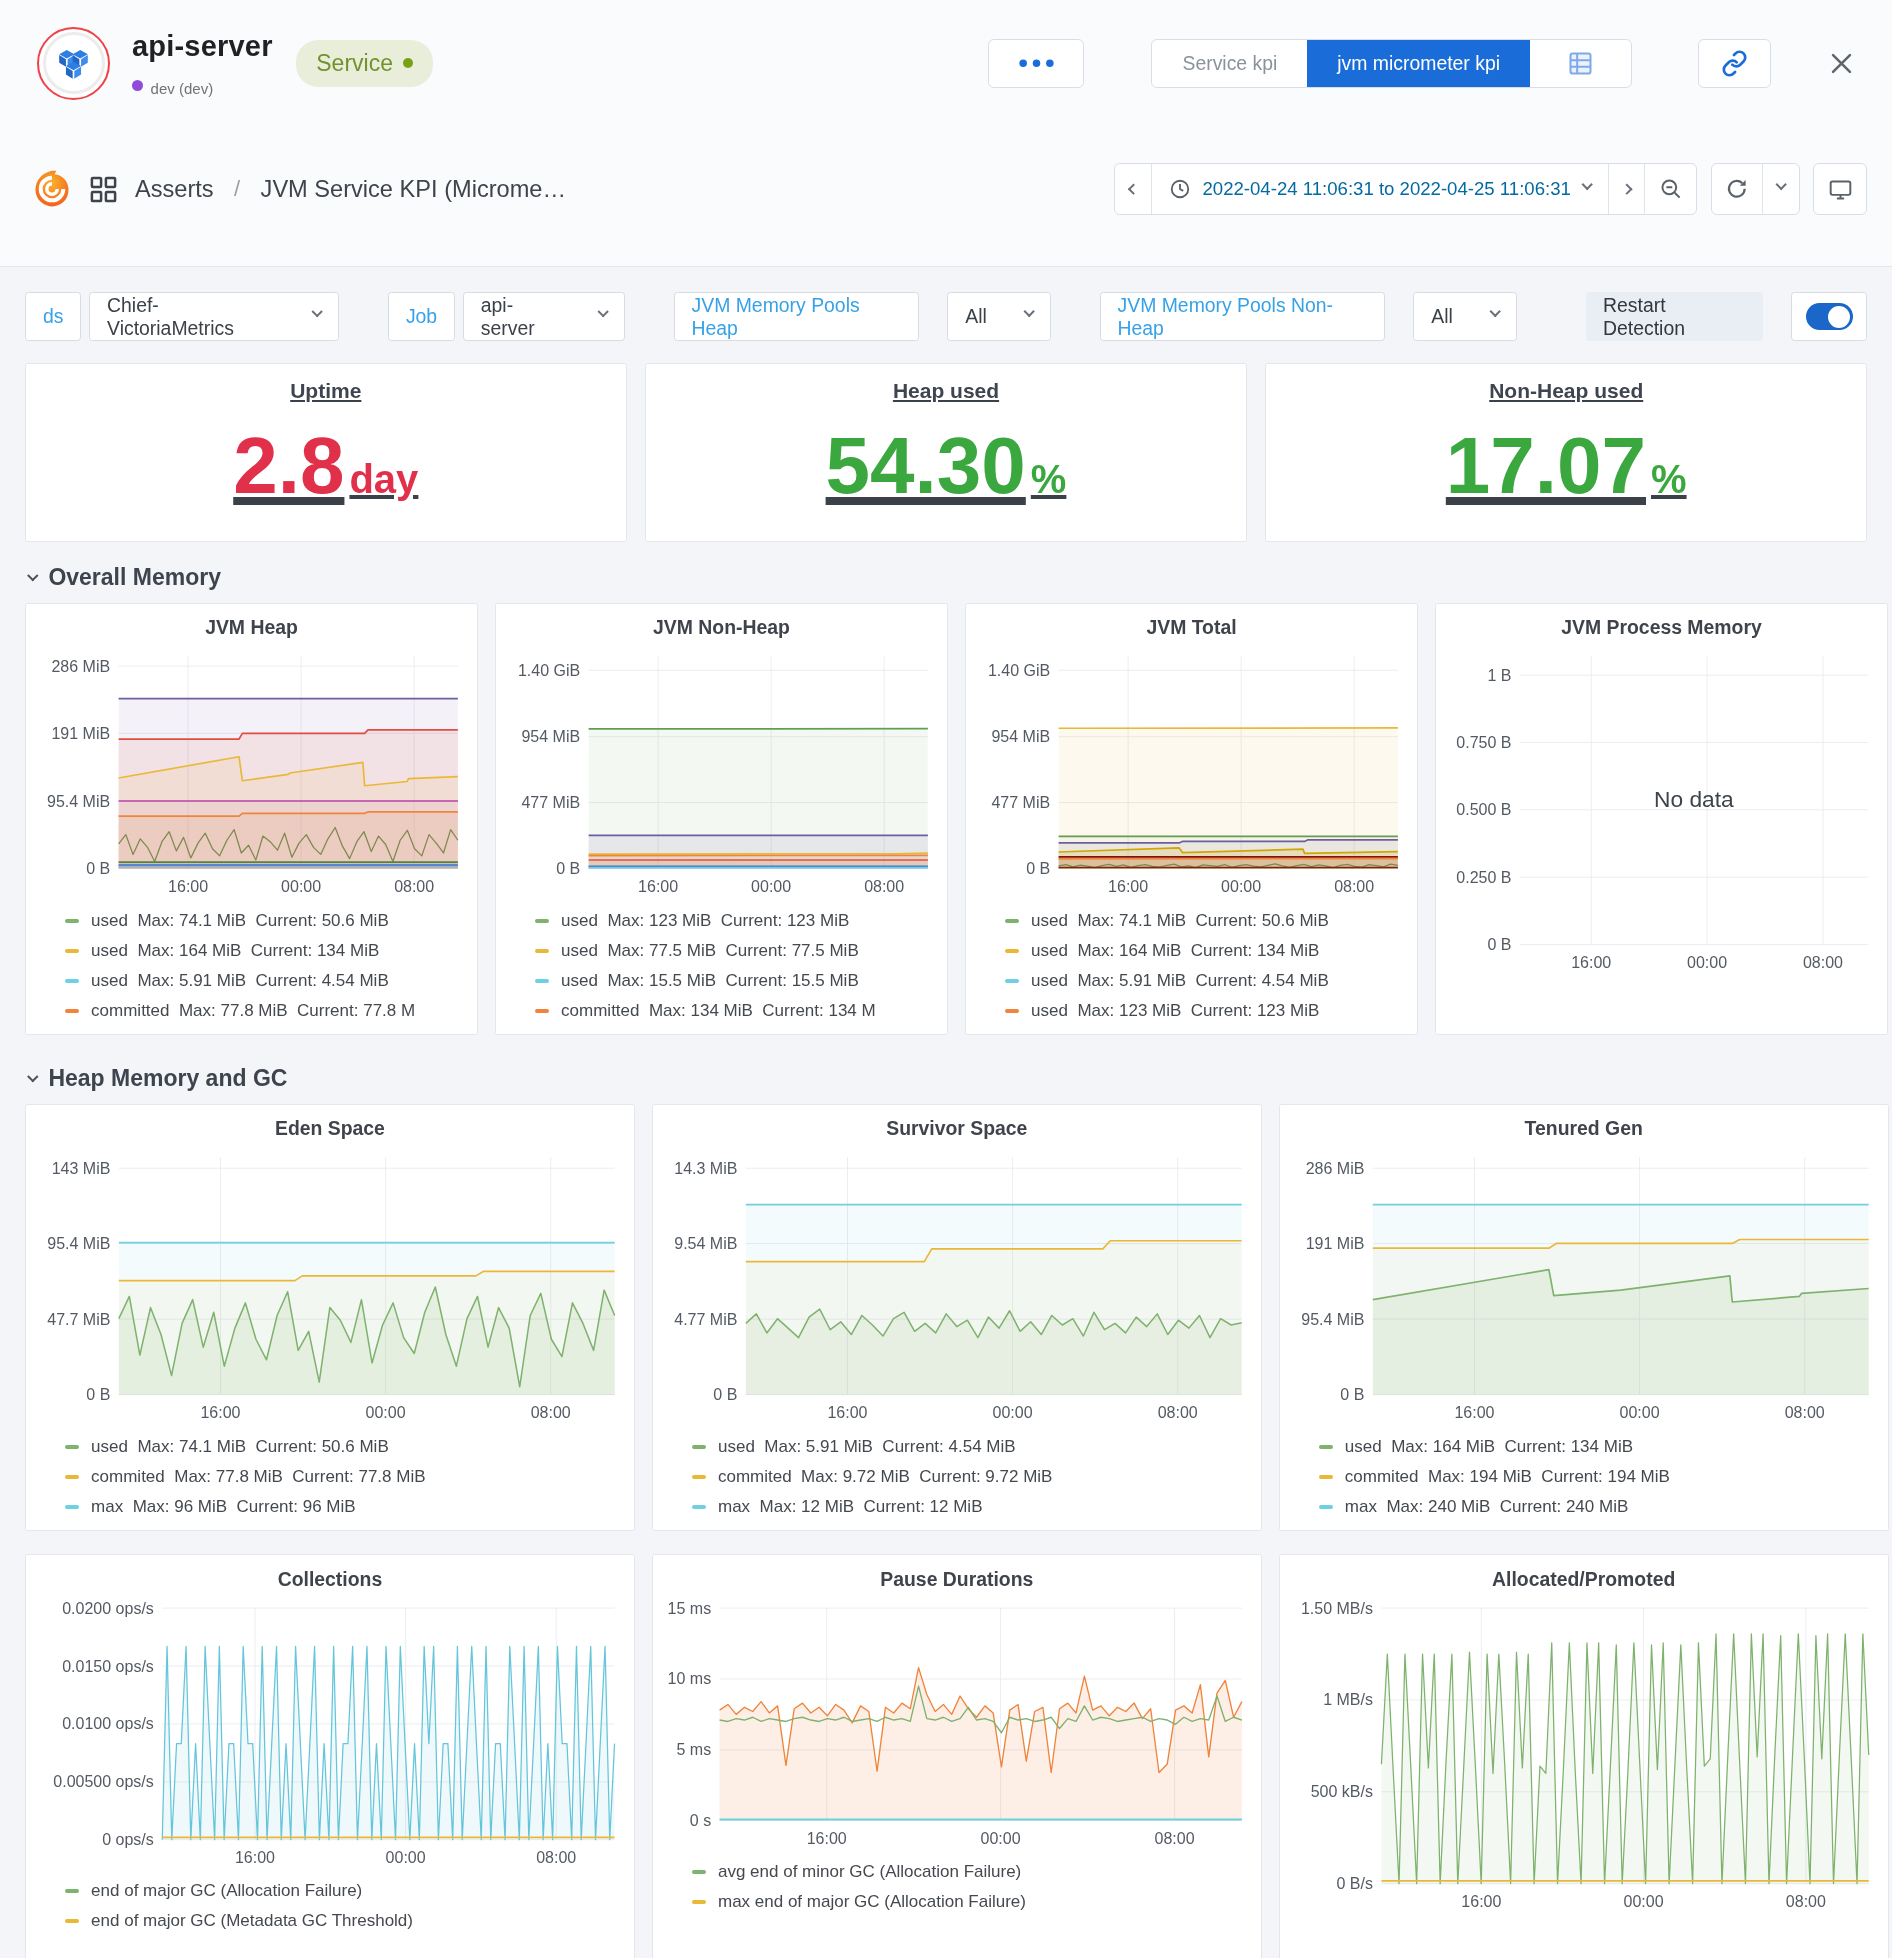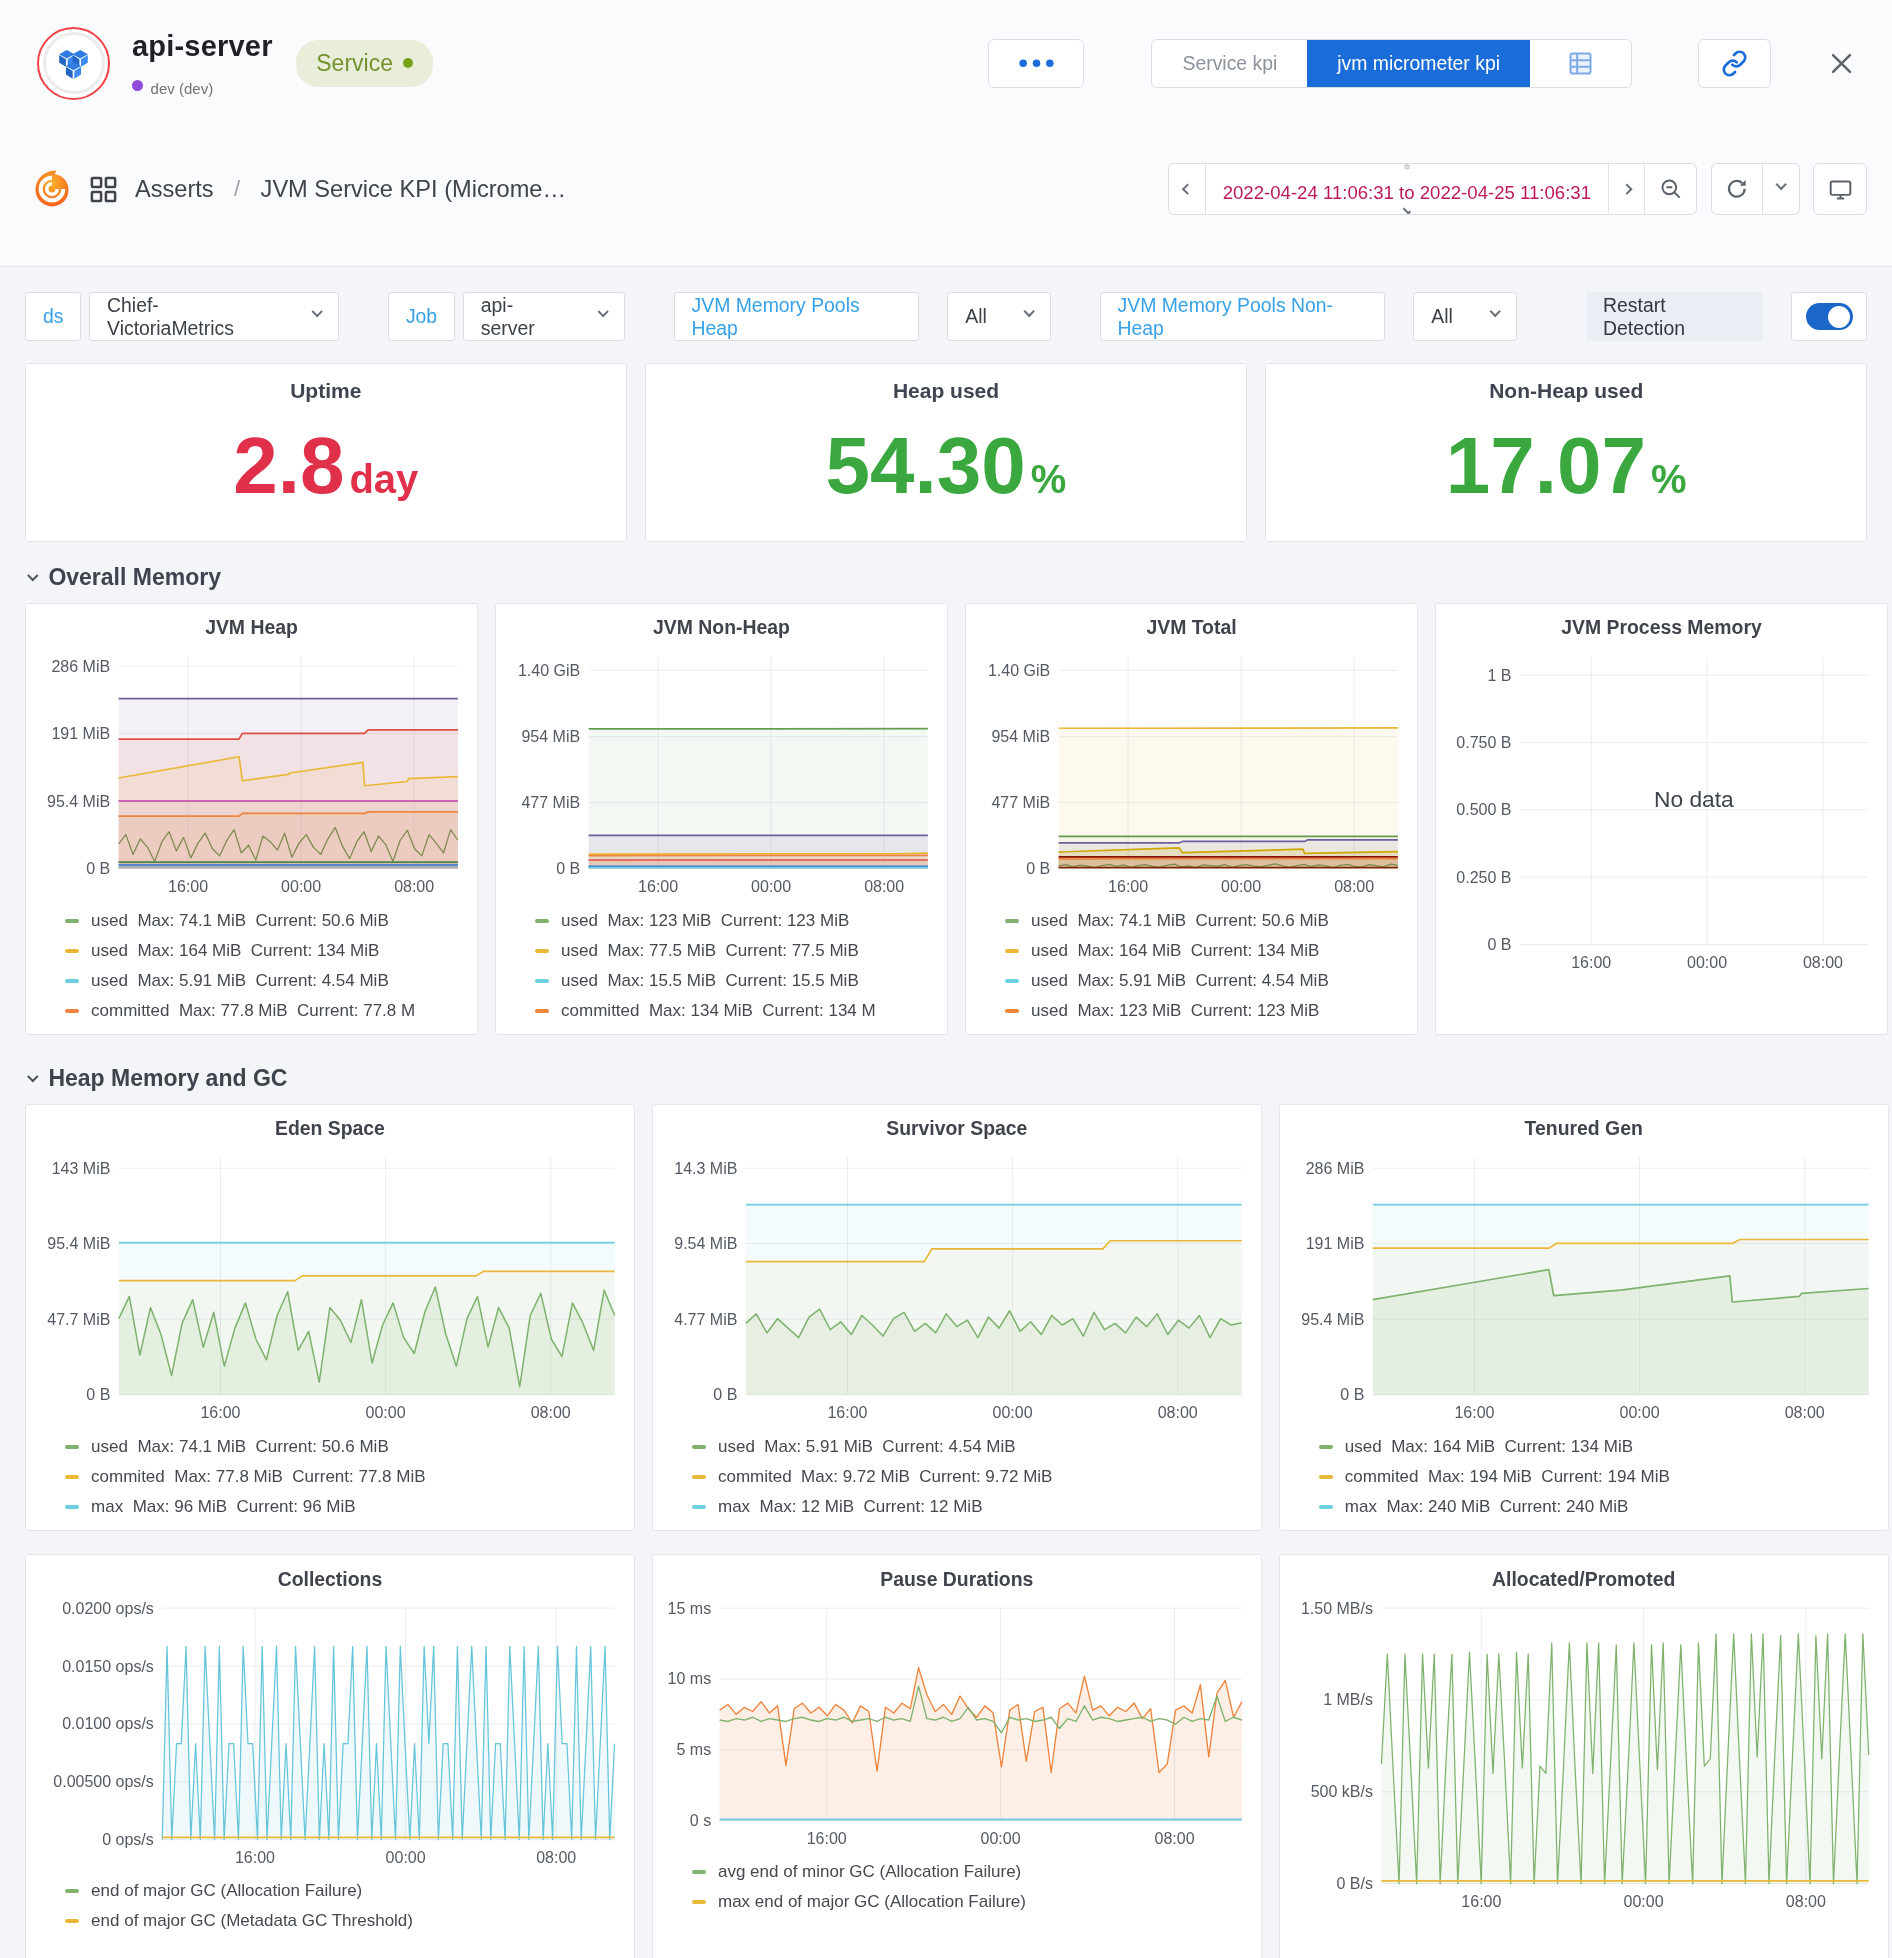--- a/index.html
+++ b/index.html
@@ -29,39 +29,39 @@
   .hclose { margin-left:57px; cursor:pointer; display:flex; }
 
   
   .hrow2 { height:140px; display:flex; align-items:center; padding:0 25px 13.5px 32px; }
   .crumbrow { display:flex; align-items:center; gap:17px; height:52px; }
   .crumb { font-size:23.6px; font-weight:500; color:#3e444c; }
   .crumb-sep { color:#9aa0a8; font-size:22px; margin:0 3.4px; }
   .tgroup { display:flex; align-items:stretch; height:52px; border:0.8px solid #d9dee6; border-radius:5.9px; background:#fff; overflow:hidden; }
   .titem { display:flex; align-items:center; justify-content:center; padding:0 13.5px; cursor:pointer; }
   .titem + .titem { border-left:0.8px solid #e0e4ea; }
-  .timetext { font-size:18.6px; color:#be185d; font-weight:500; display:flex; align-items:center; gap:11.8px; padding:0 17px;flex-direction:column; }
+  .timetext { font-size:18.6px; color:#0369a1; font-weight:500; display:flex; align-items:center; gap:11.8px; padding:0 17px; }
   .chev { width:8.4px; height:8.4px; border-right:2px solid #6b717a; border-bottom:2px solid #6b717a; display:inline-block; transform:rotate(45deg) translate(-1.7px,-1.7px); }
   .chev-left { transform:rotate(135deg); }
   .chev-right { transform:rotate(-45deg); }
   .mt { margin-top:-5px; }
 
   
   .filters { display:flex; align-items:center; gap:7.6px; padding:25px 25px 0 25px; flex-wrap:nowrap; }
   .fgap { width:13.5px; }
   .chip { height:49px; background:#fff; border:0.8px solid #d7dce3; border-radius:3.4px; display:flex; align-items:center; padding:0 17px; font-size:19.4px; }
   .chip-label { color:#35a1e8; font-weight:500; }
   .chip-value { color:#3b4148; font-weight:500; gap:13.5px; cursor:pointer; }
   .chip-plain { background:#e9edf4; border:none; border-radius:3.4px; color:#33373d; font-weight:500; }
   .switchbox { cursor:pointer; padding:0 13.5px; }
   .toggle { width:47px; height:27px; border-radius:15px; background:#1a66c9; position:relative; }
   .toggle .knob { position:absolute; right:2.5px; top:2.5px; width:22px; height:22px; background:#fff; border-radius:50%; }
 
   
-  .statrow { display:flex; gap:18.6px; margin:22px 25px 0 25px; }
+  .statrow { display:flex; gap:18.6px; margin:22px 25px 0 25px;text-decoration:underline; }
   .statcard { flex:1; height:179px; background:#fff; border:0.8px solid #e3e6eb; border-radius:2.5px; display:flex; flex-direction:column; align-items:center; padding-top:15px; }
   .stitle { font-size:21px; font-weight:600; color:#3f4550; }
   .svalwrap { flex:1; display:flex; align-items:center; }
   .sval { font-size:80px; font-weight:700; line-height:1; display:inline-flex; align-items:baseline; gap:5px; margin-top:-11.8px; }
   .sunit { font-size:40px; font-weight:700; }
 
   
   .sechead { display:flex; align-items:center; gap:11.8px; margin:22px 25px 0 29px; font-size:23px; font-weight:700; color:#3e444d; cursor:pointer; }
   .sechead .chev { width:7.6px; height:7.6px; border-color:#4a5058; }
 

